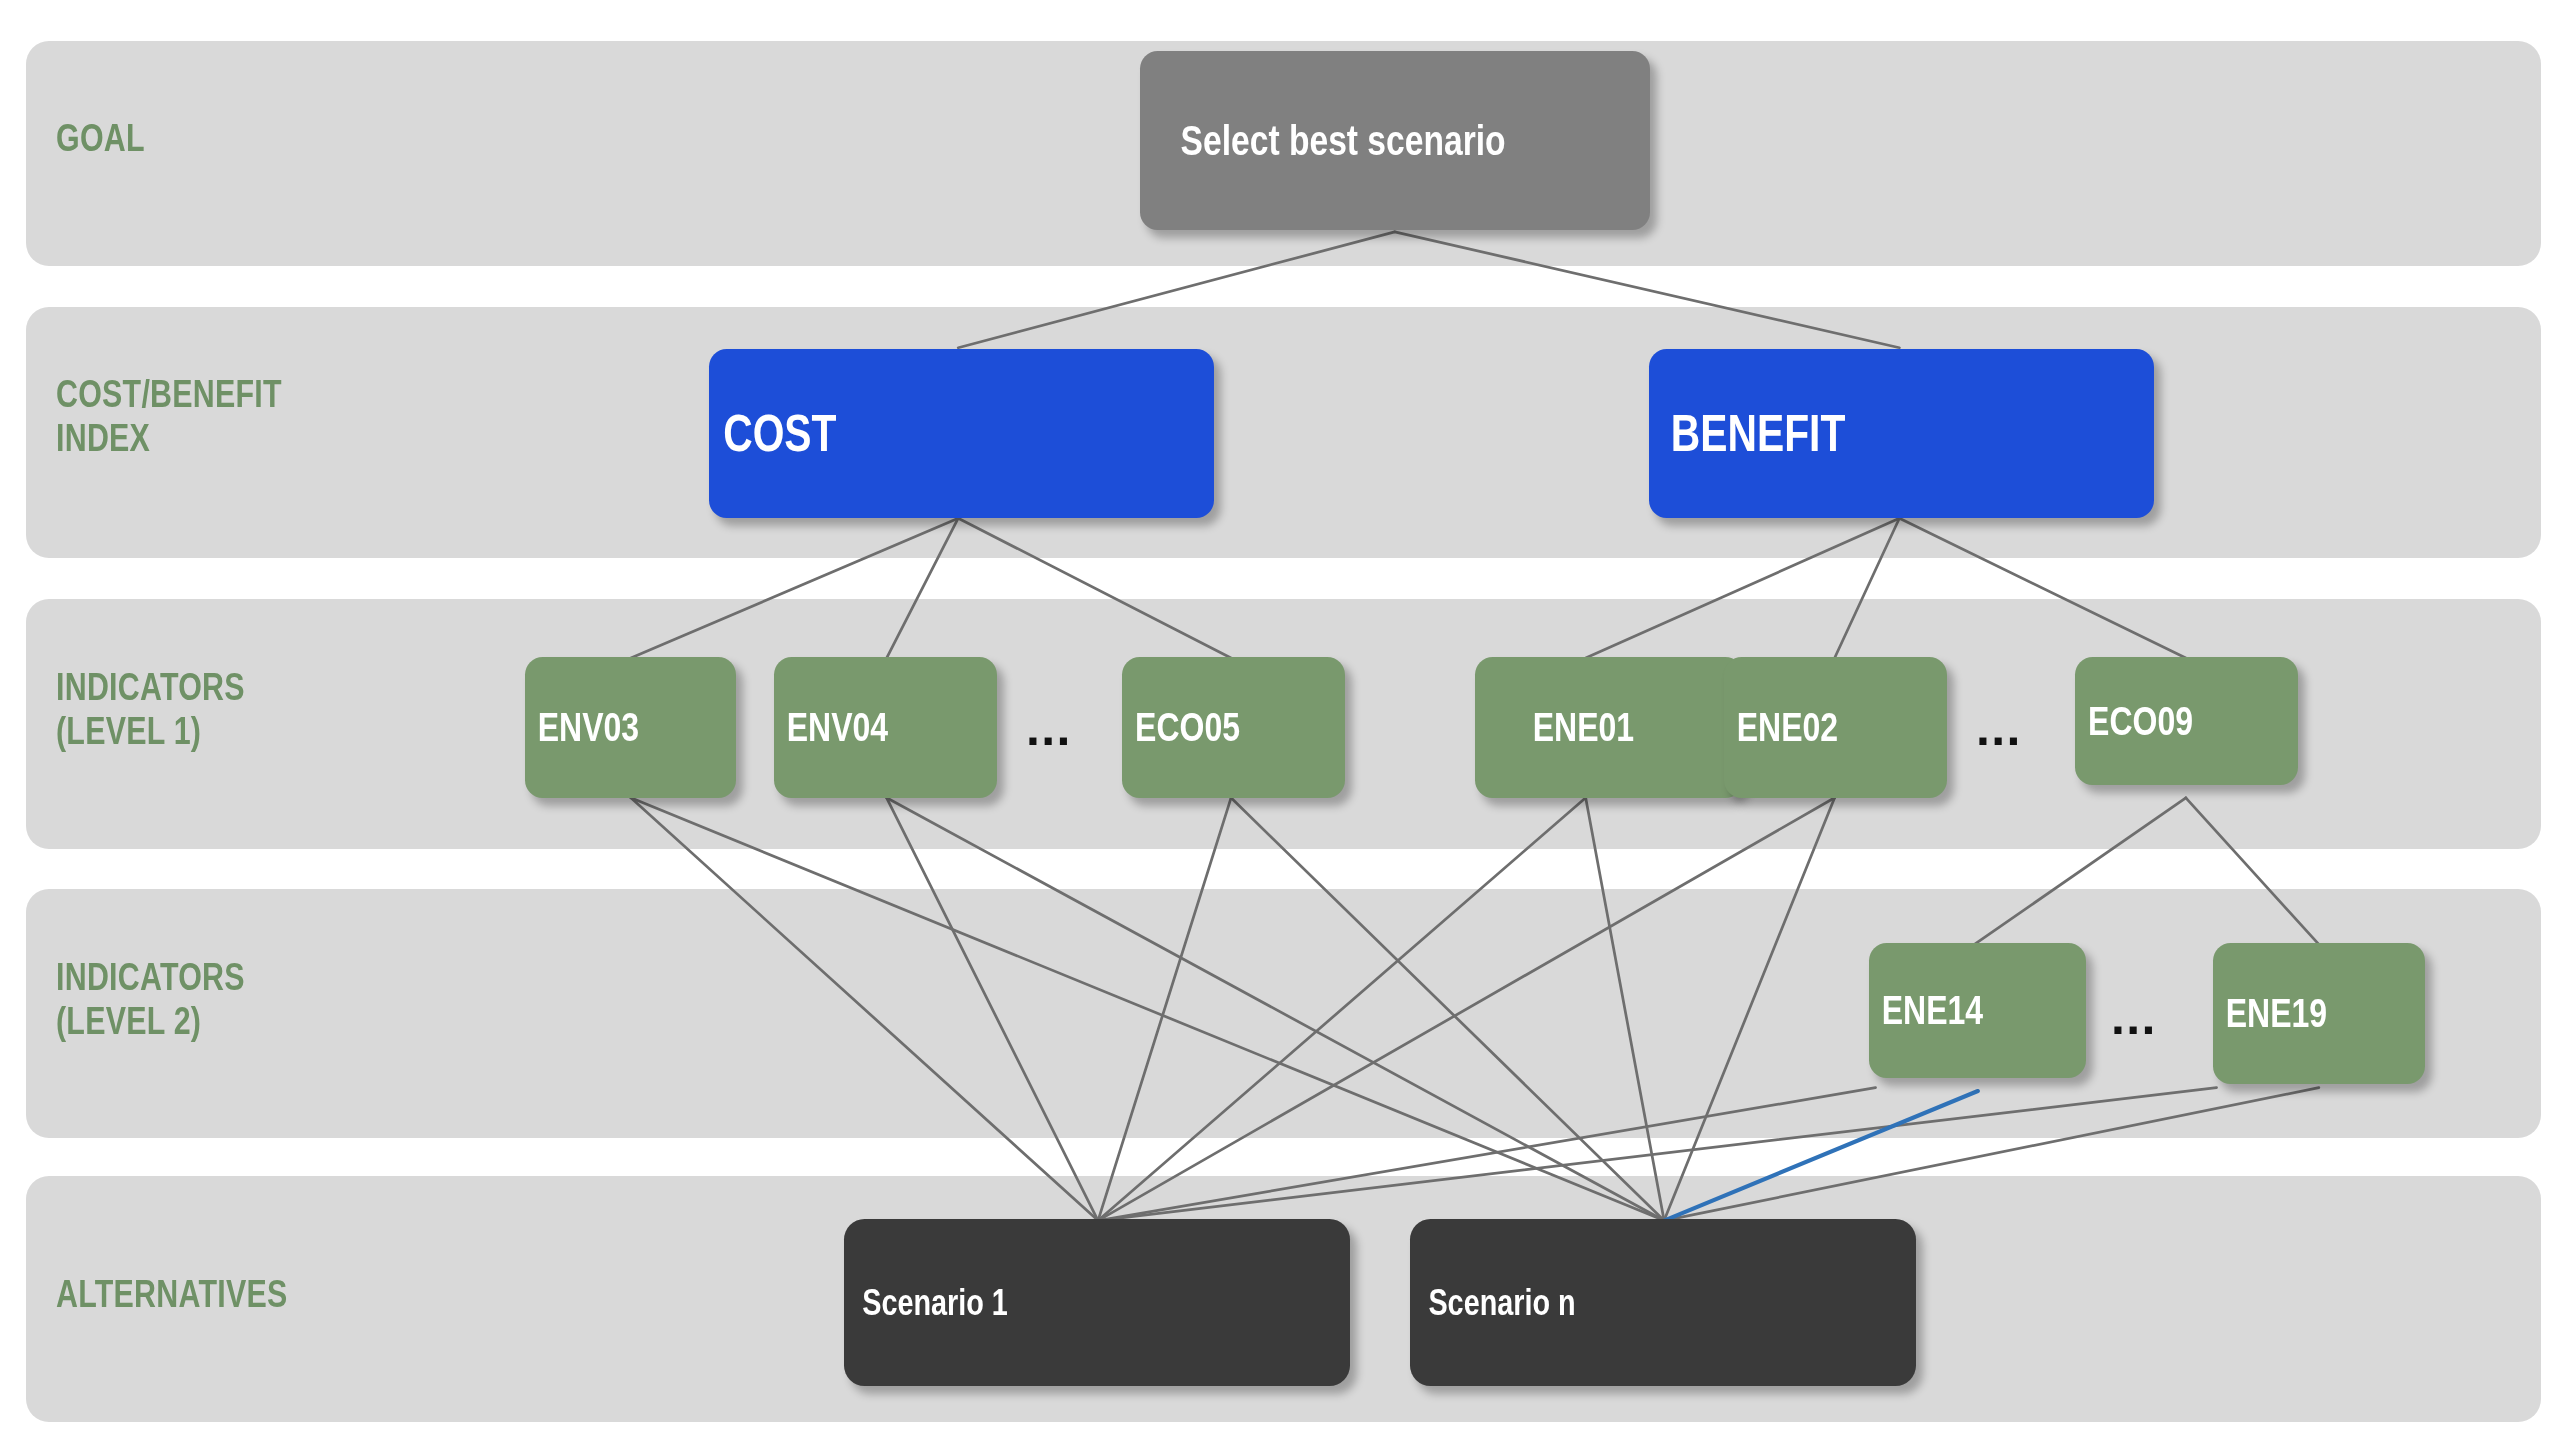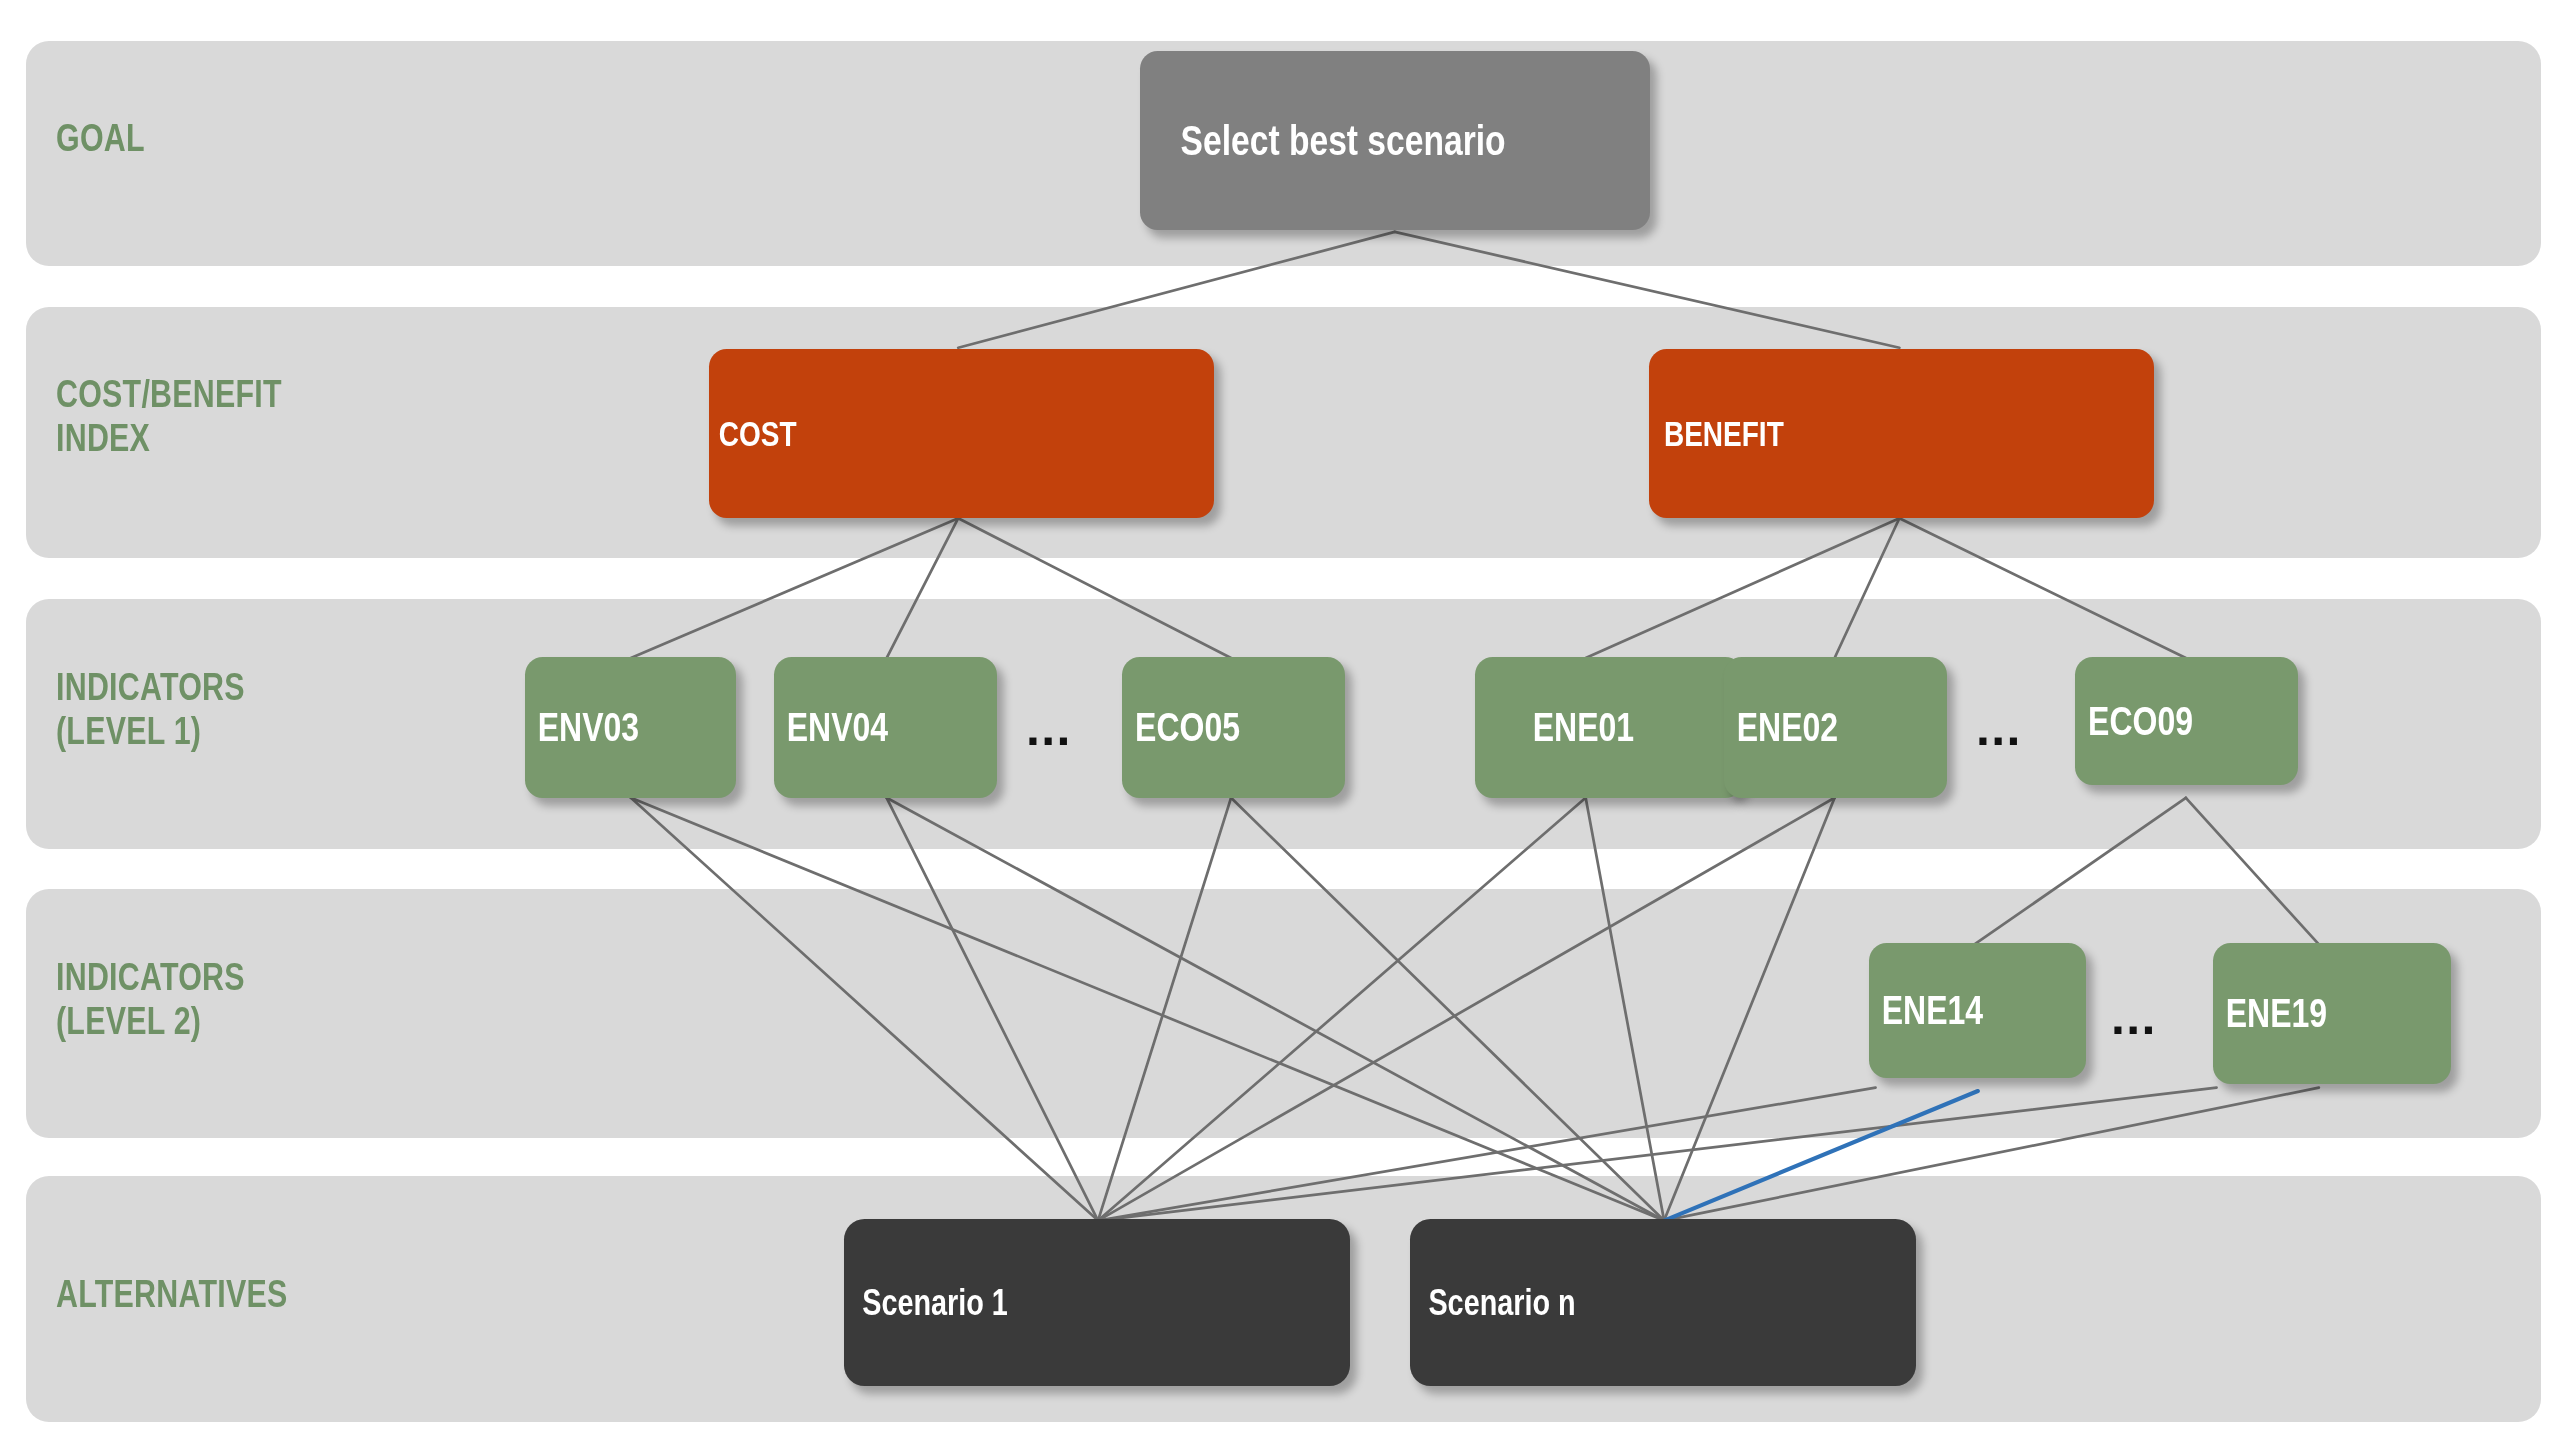--- a/index.html
+++ b/index.html
@@ -18,21 +18,21 @@
             pointer-events:none;}
 
   .node{position:absolute;display:flex;align-items:center;justify-content:flex-start;
         border-radius:17.7px;color:#fff;font-weight:700;text-align:center;
         box-shadow:6.8px 7.5px 8.9px rgba(0,0,0,.27);
         font-family:"Liberation Sans","DejaVu Sans",sans-serif;}
   .node span{display:block;transform:scaleX(.80);transform-origin:center center;
              white-space:nowrap;}
 
   .node.goal{background:#808080;font-size:42px;}
-  .node.index{background:#c2410c;font-size:35px;}
+  .node.index{background:#1d4ed8;font-size:51px;}
   .node.ind{background:#79996d;font-size:40px;}
   .node.alt{background:#3a3a3a;font-size:36px;border-radius:20.5px;}
 
   .dots{position:absolute;color:#111;font-weight:700;font-size:50px;
         line-height:1;letter-spacing:1.4px;
         font-family:"Liberation Sans","DejaVu Sans",sans-serif;}
 </style>
 </head>
 <body>
 
@@ -124,21 +124,21 @@
   </div>
   <div class="dots" style="left:1976px; top:703px;">...</div>
   <div class="node ind" style="left:2075px; top:657px; width:223px; height:128px;">
     <span>ECO09</span>
   </div>
 
   <div class="node ind" style="left:1869px; top:943px; width:217px; height:135px;">
     <span>ENE14</span>
   </div>
   <div class="dots" style="left:2111px; top:992px;">...</div>
-  <div class="node ind" style="left:2213px; top:943px; width:238px; height:141px;">
+  <div class="node ind" style="left:2213px; top:943px; width:212px; height:141px;">
     <span>ENE19</span>
   </div>
 
   <div class="node alt" style="left:844px; top:1219px; width:506px; height:167px;">
     <span>Scenario 1</span>
   </div>
   <div class="node alt" style="left:1410px; top:1219px; width:506px; height:167px;">
     <span>Scenario n</span>
   </div>
 

